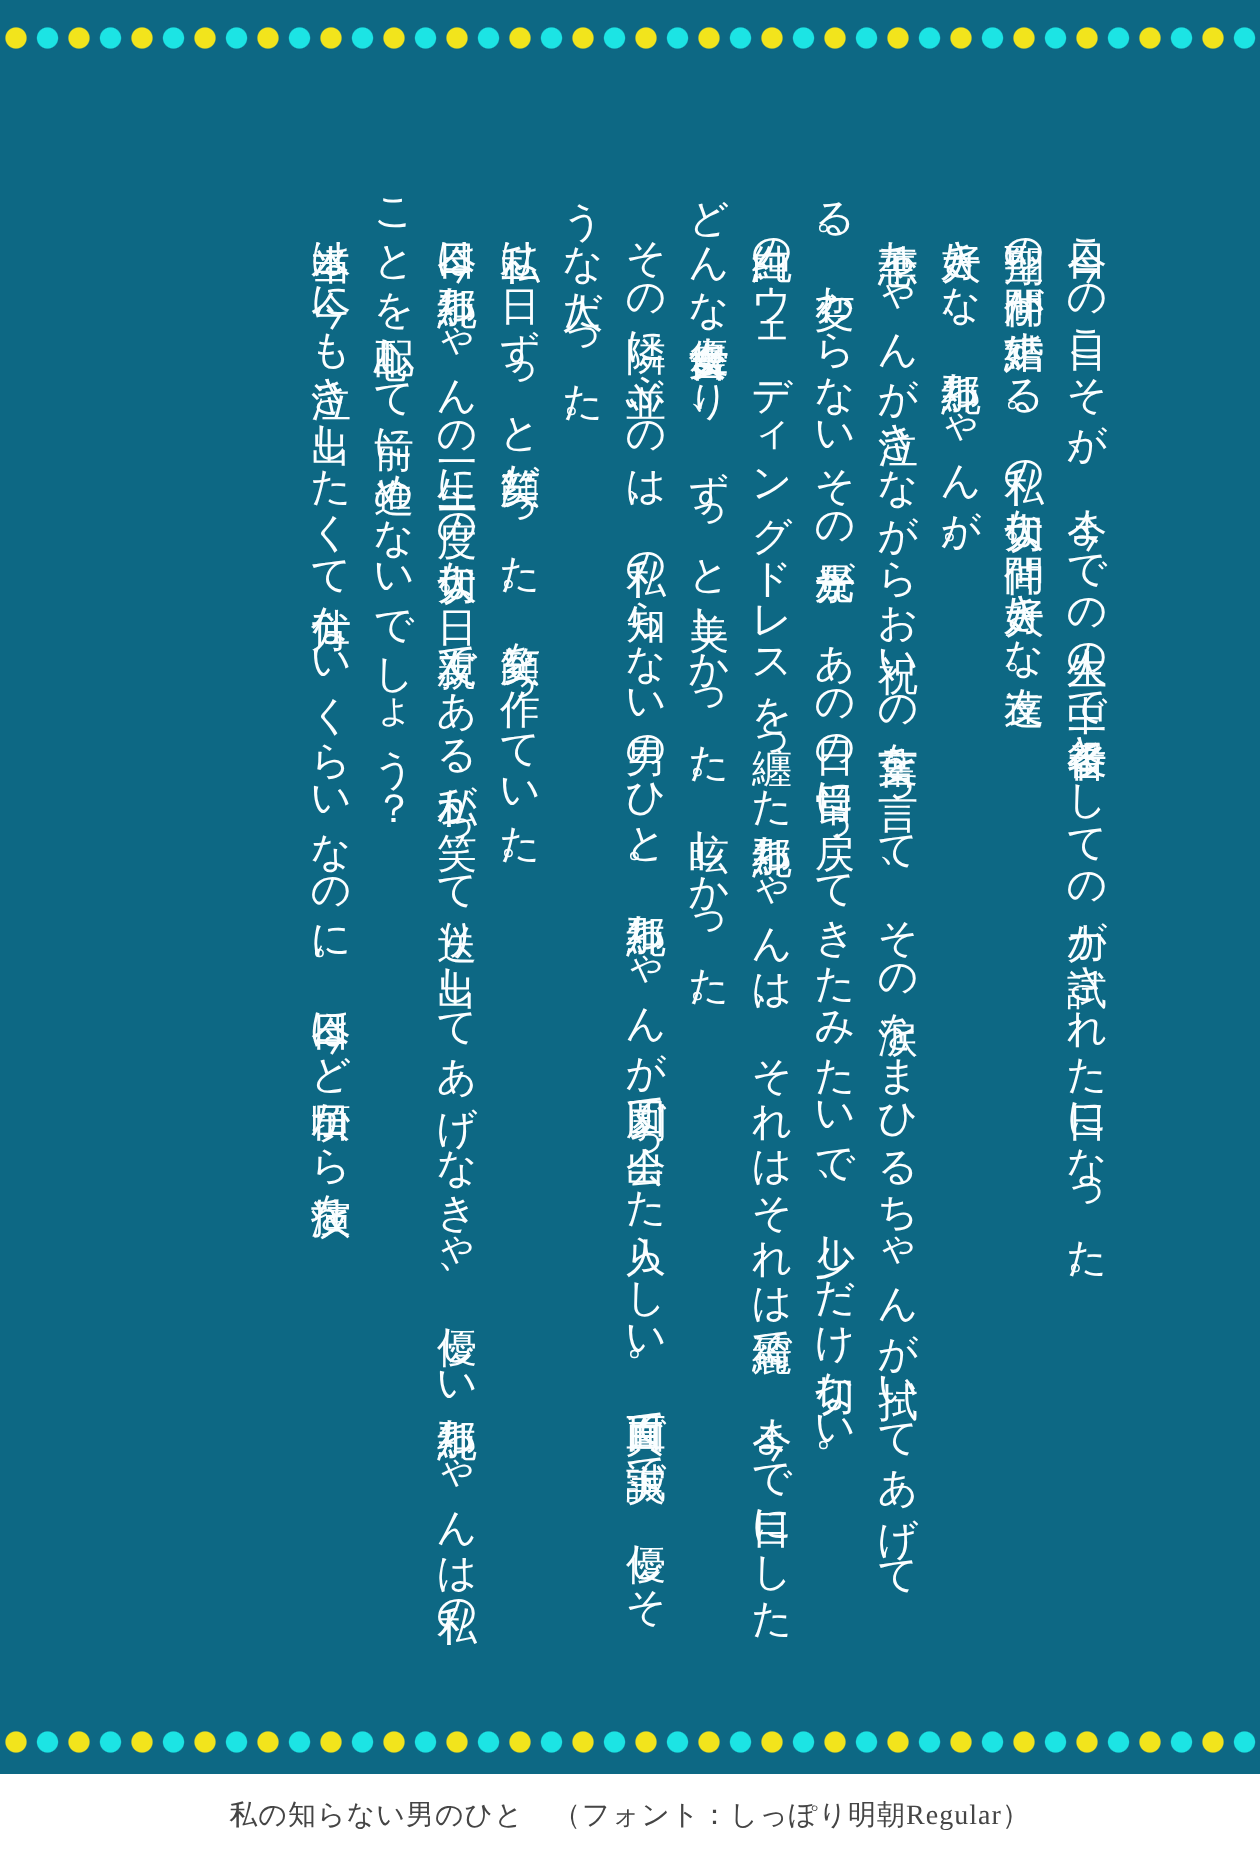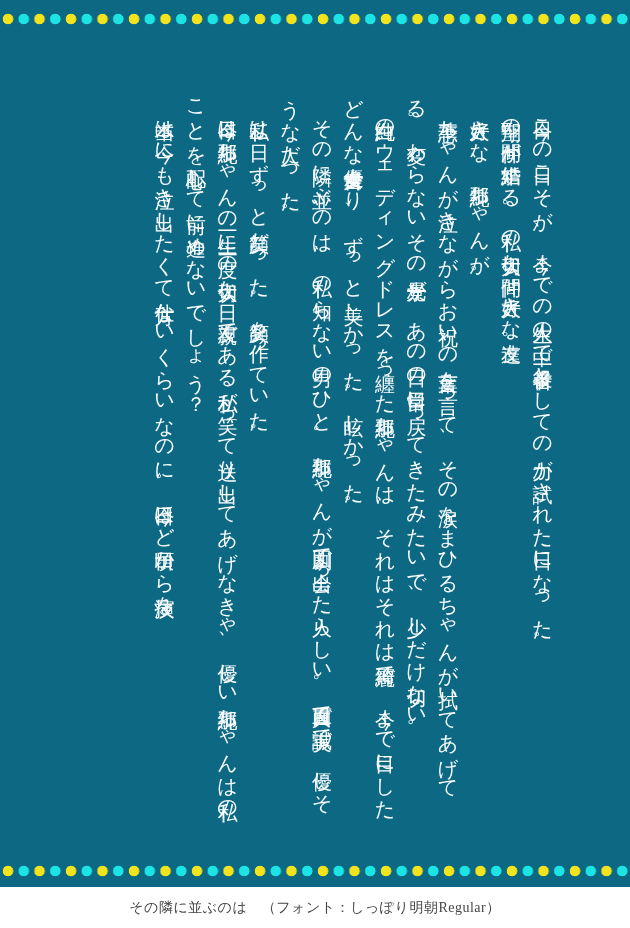--- a/index.html
+++ b/index.html
@@ -83,14 +83,14 @@
       <p class="para">純白のウェディングドレスを纏った純那ちゃんは、それはそれは綺麗で。今まで目にしたどんな舞台女優より、ずっと美しかった。眩しかった。</p>
       <p class="para">その隣に並ぶのは、私の知らない男のひと。純那ちゃんが劇団で出会った人らしい。真面目で誠実で、優しそうな人だった。</p>
       <p class="para">私は一日、ずっと笑顔だった。笑顔を作っていた。</p>
       <p class="para">今日は純那ちゃんの一生に一度の大切な日。親友である私が笑って送り出してあげなきゃ、優しい純那ちゃんは私のことを心配して前に進めないでしょう？</p>
       <p class="para">本当は今にも泣き出したくて仕方ないくらいなのに。今日ほど日頃から演技を</p>
     </div>
   <div class="dot-row bottom"></div>
 </div>
 
 <div class="footer-strip">
-  <span class="footer-credit">その隣に並ぶのは　（フォント：しっぽり明朝Regular）</span>
+  <span class="footer-credit">私の知らない男のひと　（フォント：しっぽり明朝Regular）</span>
 </div>
 
 </body></html>

